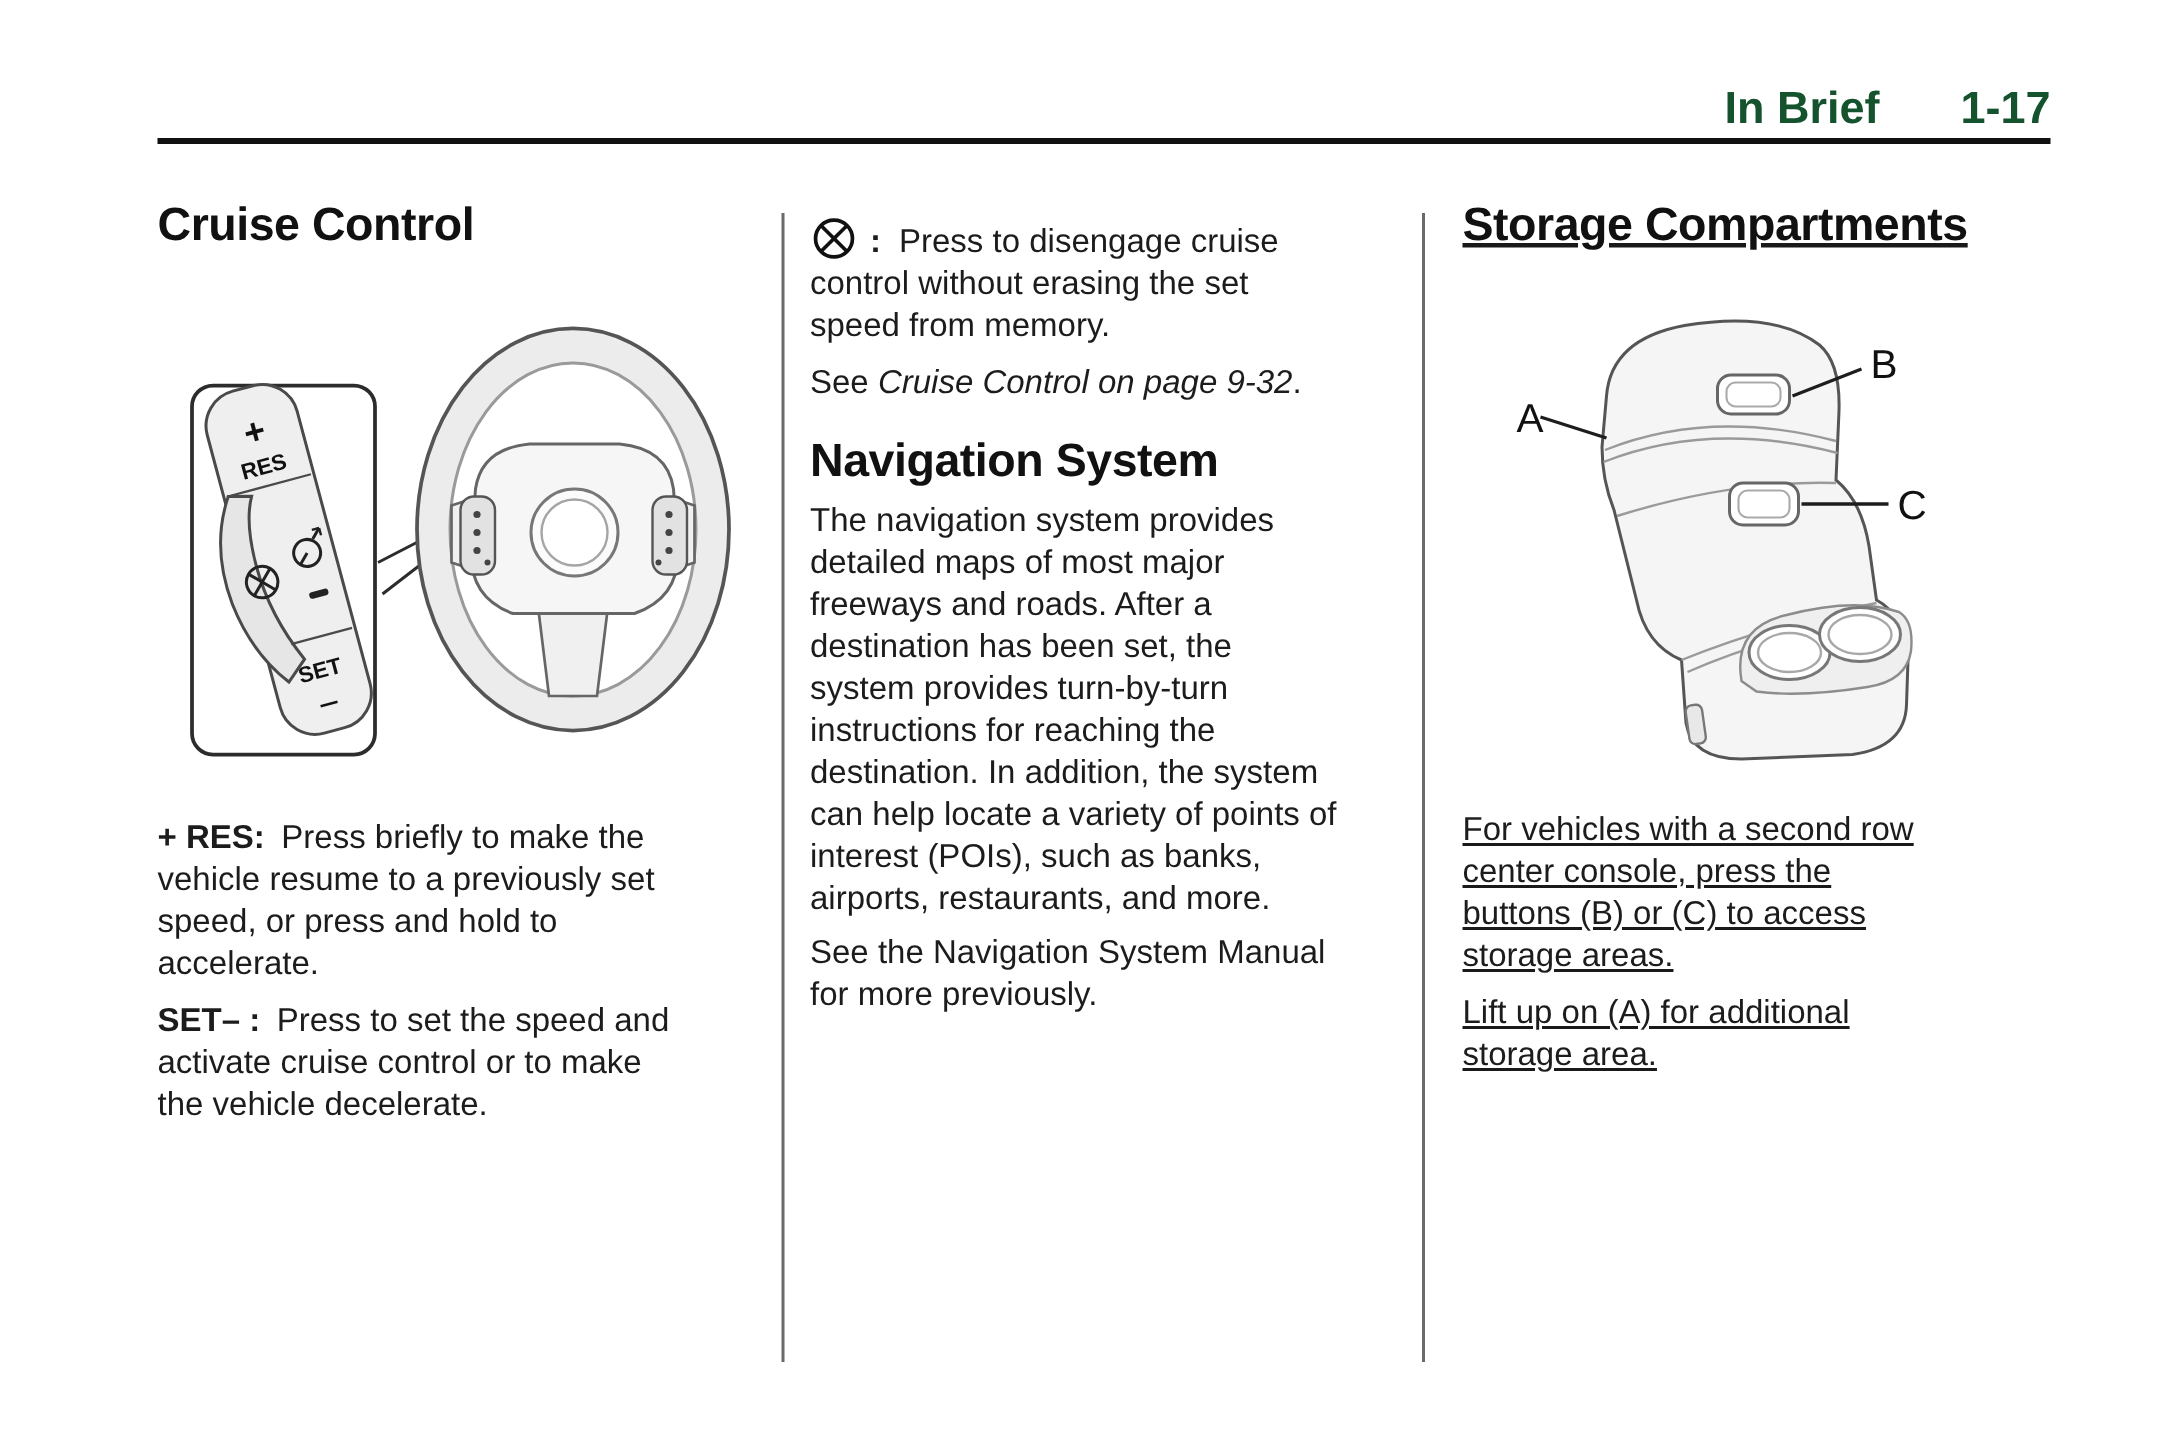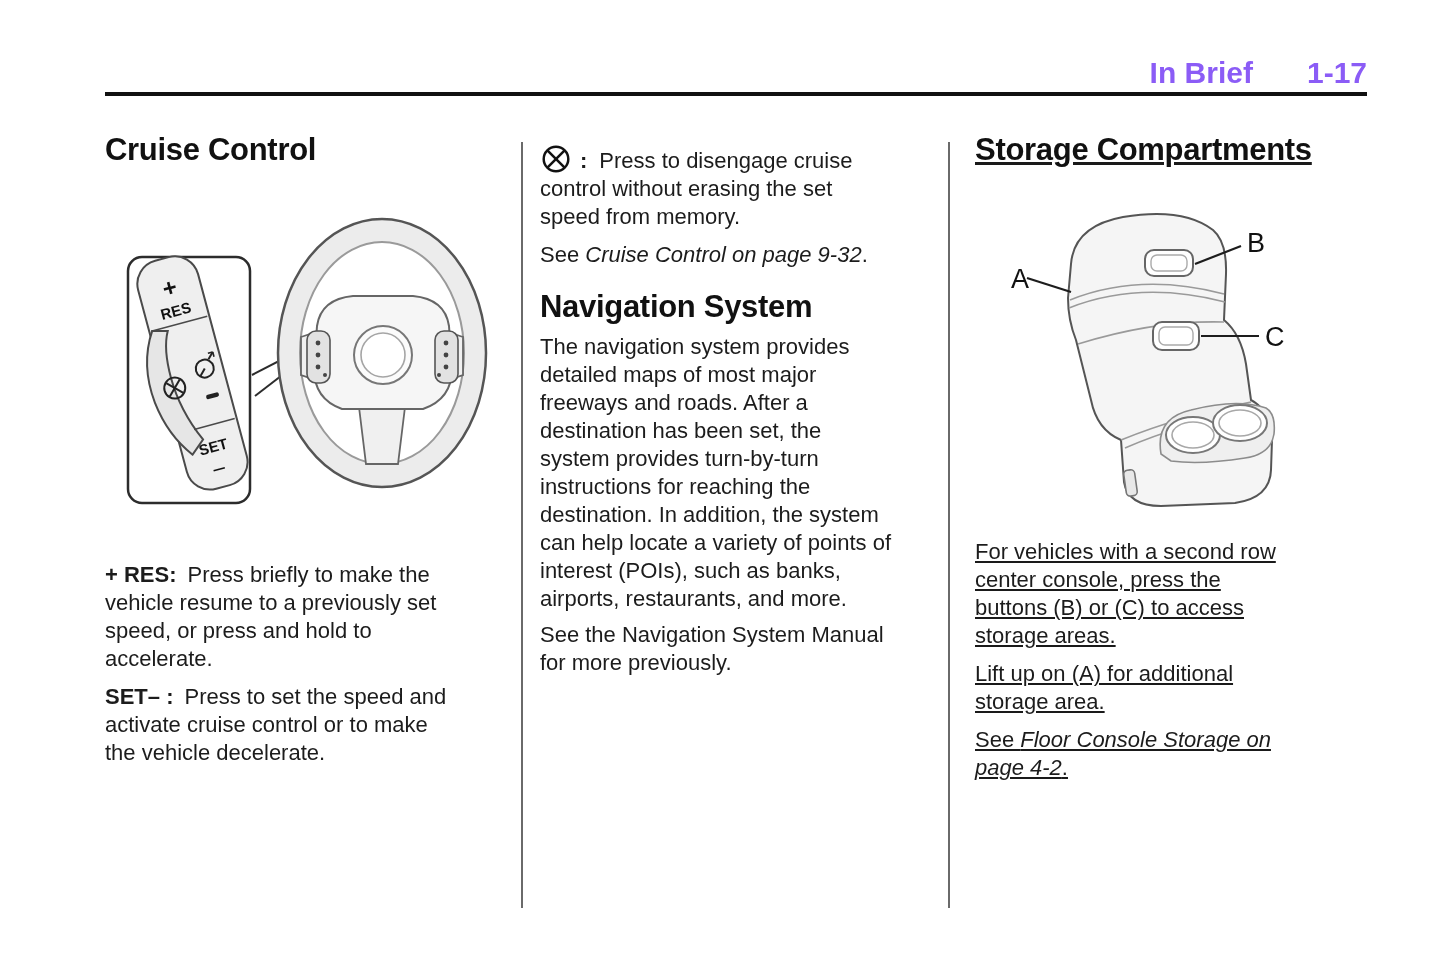--- a/index.html
+++ b/index.html
@@ -5,41 +5,41 @@
   * { margin:0; padding:0; box-sizing:border-box; }
   html,body { background:#ffffff; }
   #page {
     position:relative; width:1445px; height:965px; background:#fff;
     font-family:"Liberation Sans", sans-serif; color:#1a1a1a;
     overflow:hidden;
   }
   .hdr {
     position:absolute; top:56px; left:105px; width:1262px;
     display:flex; justify-content:flex-end; gap:54px;
-    font-size:30px; font-weight:bold; color:#8b5cf6;
+    font-size:30px; font-weight:bold; color:#14532d;
   }
   .hrule { position:absolute; left:105px; top:92px; width:1262px; height:4px; background:#111; }
   .vline { position:absolute; top:142px; height:766px; width:2px; background:#6a6a6a; }
   .col { position:absolute; top:132px; }
   #col1 { left:105px; width:402px; }
   #col2 { left:540px; width:408px; }
   #col3 { left:975px; width:400px;text-decoration:underline; }
   h2.section { font-size:31px; line-height:36px; font-weight:bold; color:#111; letter-spacing:-0.3px; }
   .para { font-size:22px; line-height:28px; color:#1c1c1c; }
   .wrap { white-space:pre; }
   .lead { font-weight:bold; margin-right:11px; }
   .sep  { font-weight:bold; margin-left:6px; margin-right:12px; }
   .it   { font-style:italic; }
   .icon-inline { vertical-align:-7px; margin-right:2px; }
   figure { display:block; }
   svg text { font-family:"Liberation Sans", sans-serif; fill:#111; }
   
   #col1 figure { margin-top:37px; }
   #col1 .p-onoff { margin-top:18px; }
-  #col1 .p-res   { margin-top:20px; }
+  #col1 .p-res   { margin-top:2px; }
   #col1 .p-set   { margin-top:10px; }
   #col2 .p-cancel { margin-top:11px; }
   #col2 .p-xref   { margin-top:10px; }
   #col2 h2 { margin-top:20px; }
   #col2 .p-nav1 { margin-top:12px; }
   #col2 .p-nav2 { margin-top:8px; }
   #col2 .p-nav3 { margin-top:8px; }
   #col3 figure { margin-top:34px; }
   #col3 .p-s1 { margin-top:20px; }
   #col3 .p-s2 { margin-top:10px; }
@@ -222,19 +222,15 @@
         <text x="290" y="144" font-size="27">C</text>
       </svg>
     </figure>
 
     <p class="para p-s1 wrap">For vehicles with a second row
 center console, press the
 buttons (B) or (C) to access
 storage areas.</p>
     <p class="para p-s2 wrap">Lift up on (A) for additional
 storage area.</p>
-    <p class="para p-s3">
-      <span>See </span><span class="it wrap">Floor Console Storage on
-page 4-2</span><span>.</span>
-    </p>
   </div>
 
 </div>
 
 </body></html>

